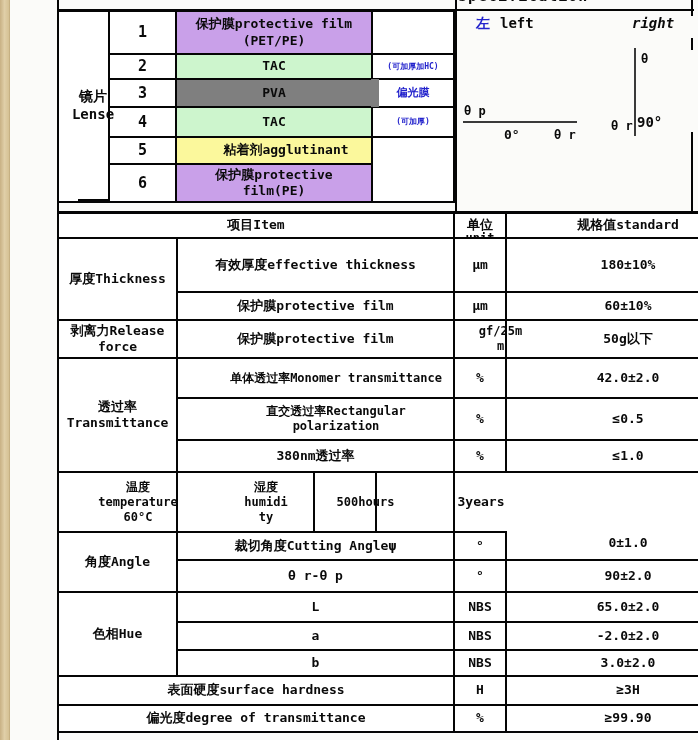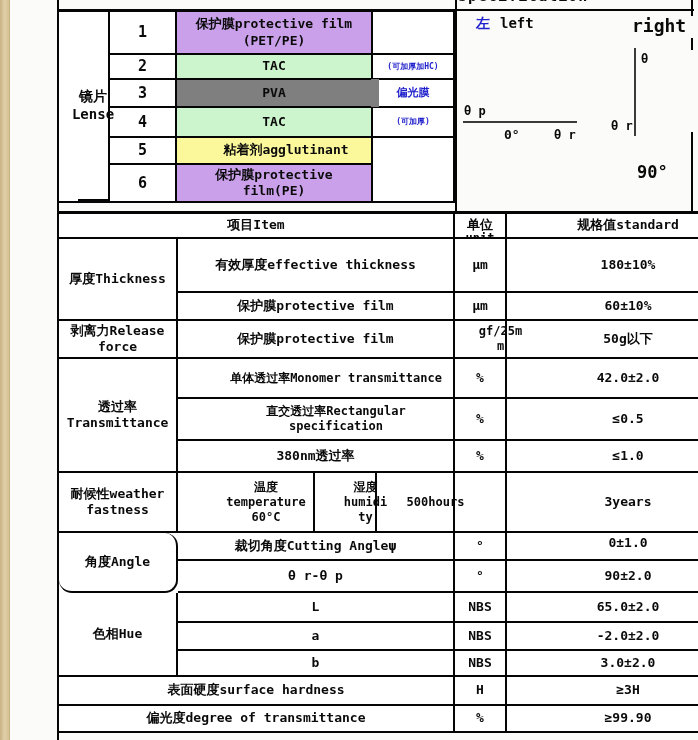--- a/index.html
+++ b/index.html
@@ -60,21 +60,21 @@
   .c.no-r{border-right:none;}
   .c.no-b{border-bottom:none;}
   .c.desc{grid-column:2 / span 3;}
   .c.item-full{grid-column:1 / span 4;}
   .c.small{font-size:12px;padding-left:41px;}
   .c.low{align-items:flex-end;line-height:1;padding-bottom:10px;}
   .unit-head{position:relative;overflow:hidden;}
   .unit-sub{position:absolute;left:50%;transform:translateX(-50%);bottom:-9px;font-size:12px;}
   .cat-thickness{grid-column:1;grid-row:2 / span 2;}
   .cat-transmittance{grid-column:1;grid-row:5 / span 3;}
-  .cat-angle{grid-column:1;grid-row:9 / span 2;border-radius:13px;}
+  .cat-angle{grid-column:1;grid-row:9 / span 2;}
   .cat-hue{grid-column:1;grid-row:11 / span 3;}
 </style>
 </head>
 <body>
 
 <div class="page">
 
   <div class="tan"></div>
 
   <div class="vline" style="left:57px;top:0;width:2px;height:740px;"></div>
@@ -113,31 +113,31 @@
   </div>
 
   <div>
     <div class="vline" style="left:455px;top:0;width:2px;height:211px;"></div>
     <div class="vline" style="left:691px;top:0;width:2px;height:16px;"></div>
     <div class="vline" style="left:691px;top:38px;width:2px;height:12px;"></div>
     <div class="vline" style="left:691px;top:132px;width:2px;height:79px;"></div>
 
     <div class="txt blue" style="left:476px;top:15px;font-size:14px;">左</div>
     <div class="txt" style="left:500px;top:15px;font-size:14px;">left</div>
-    <div class="txt" style="left:632px;top:15px;font-size:18px;">right</div>
+    <div class="txt" style="left:632px;top:15px;font-size:14px;font-style:italic;">right</div>
 
     <div class="hline diag-line" style="left:463px;top:121px;width:114px;height:2px;"></div>
     <div class="txt" style="left:464px;top:104px;font-size:12px;">θ p</div>
     <div class="txt" style="left:504px;top:127px;font-size:13px;">0°</div>
     <div class="txt" style="left:554px;top:128px;font-size:12px;">θ r</div>
 
     <div class="vline diag-line" style="left:634px;top:48px;width:2px;height:88px;"></div>
     <div class="txt" style="left:641px;top:52px;font-size:12px;">θ</div>
     <div class="txt" style="left:611px;top:119px;font-size:12px;">θ r</div>
-    <div class="txt" style="left:637px;top:114px;font-size:17px;margin-top:48px;">90°</div>
+    <div class="txt" style="left:637px;top:114px;font-size:14px;">90°</div>
   </div>
 
   <div class="spec-grid">
 
     <div class="c item-full">项目Item</div>
     <div class="c unit-head">
       <span>单位</span>
       <span class="unit-sub">unit</span>
     </div>
     <div class="c no-r">规格值standard</div>
@@ -158,30 +158,28 @@
 m</div>
     <div class="c no-r">50g以下</div>
 
     <div class="c cat-transmittance">透过率
 Transmittance</div>
     <div class="c desc small">单体透过率Monomer transmittance</div>
     <div class="c">%</div>
     <div class="c no-r">42.0±2.0</div>
 
     <div class="c desc small">直交透过率Rectangular
-specification</div>
+polarization</div>
     <div class="c">%</div>
     <div class="c no-r">≤0.5</div>
 
     <div class="c desc">380nm透过率</div>
     <div class="c">%</div>
     <div class="c no-r">≤1.0</div>
 
-    <div class="c">耐候性weather
-fastness</div>
     <div class="c small">温度temperature
 60°C</div>
     <div class="c small">湿度
 humidi
 ty</div>
     <div class="c small">500hours</div>
     <div class="c"></div>
     <div class="c no-r">3years</div>
 
     <div class="c cat-angle">角度Angle</div>

